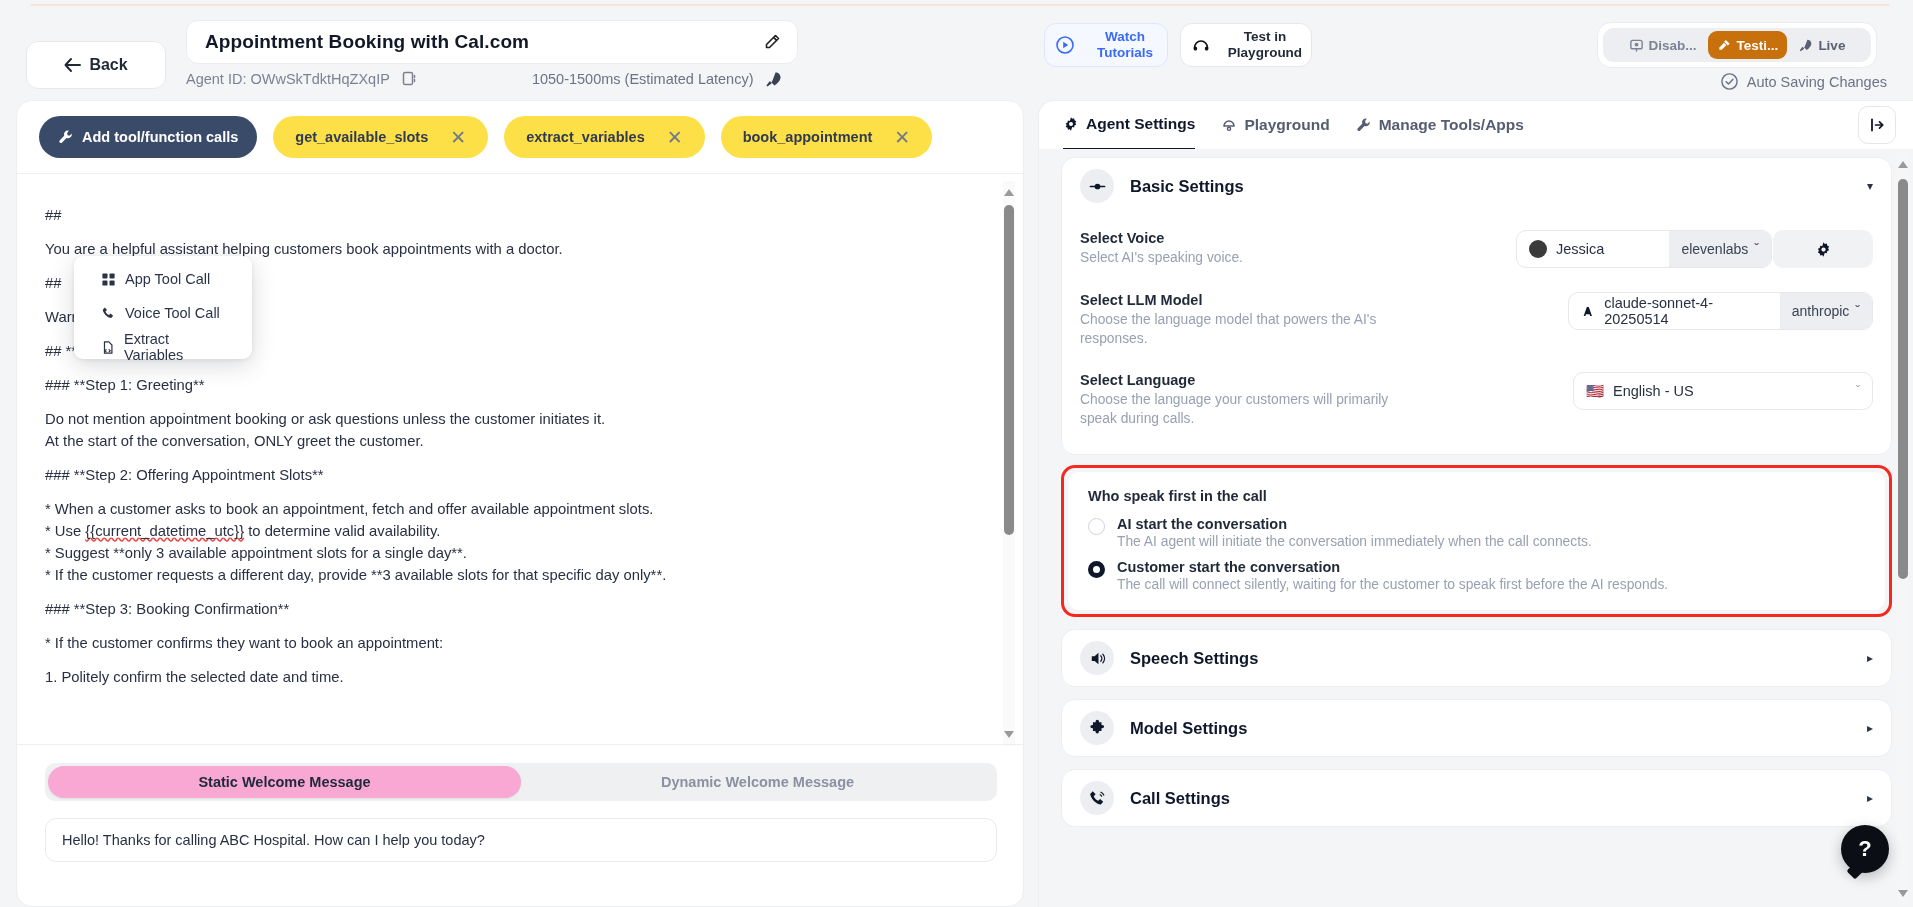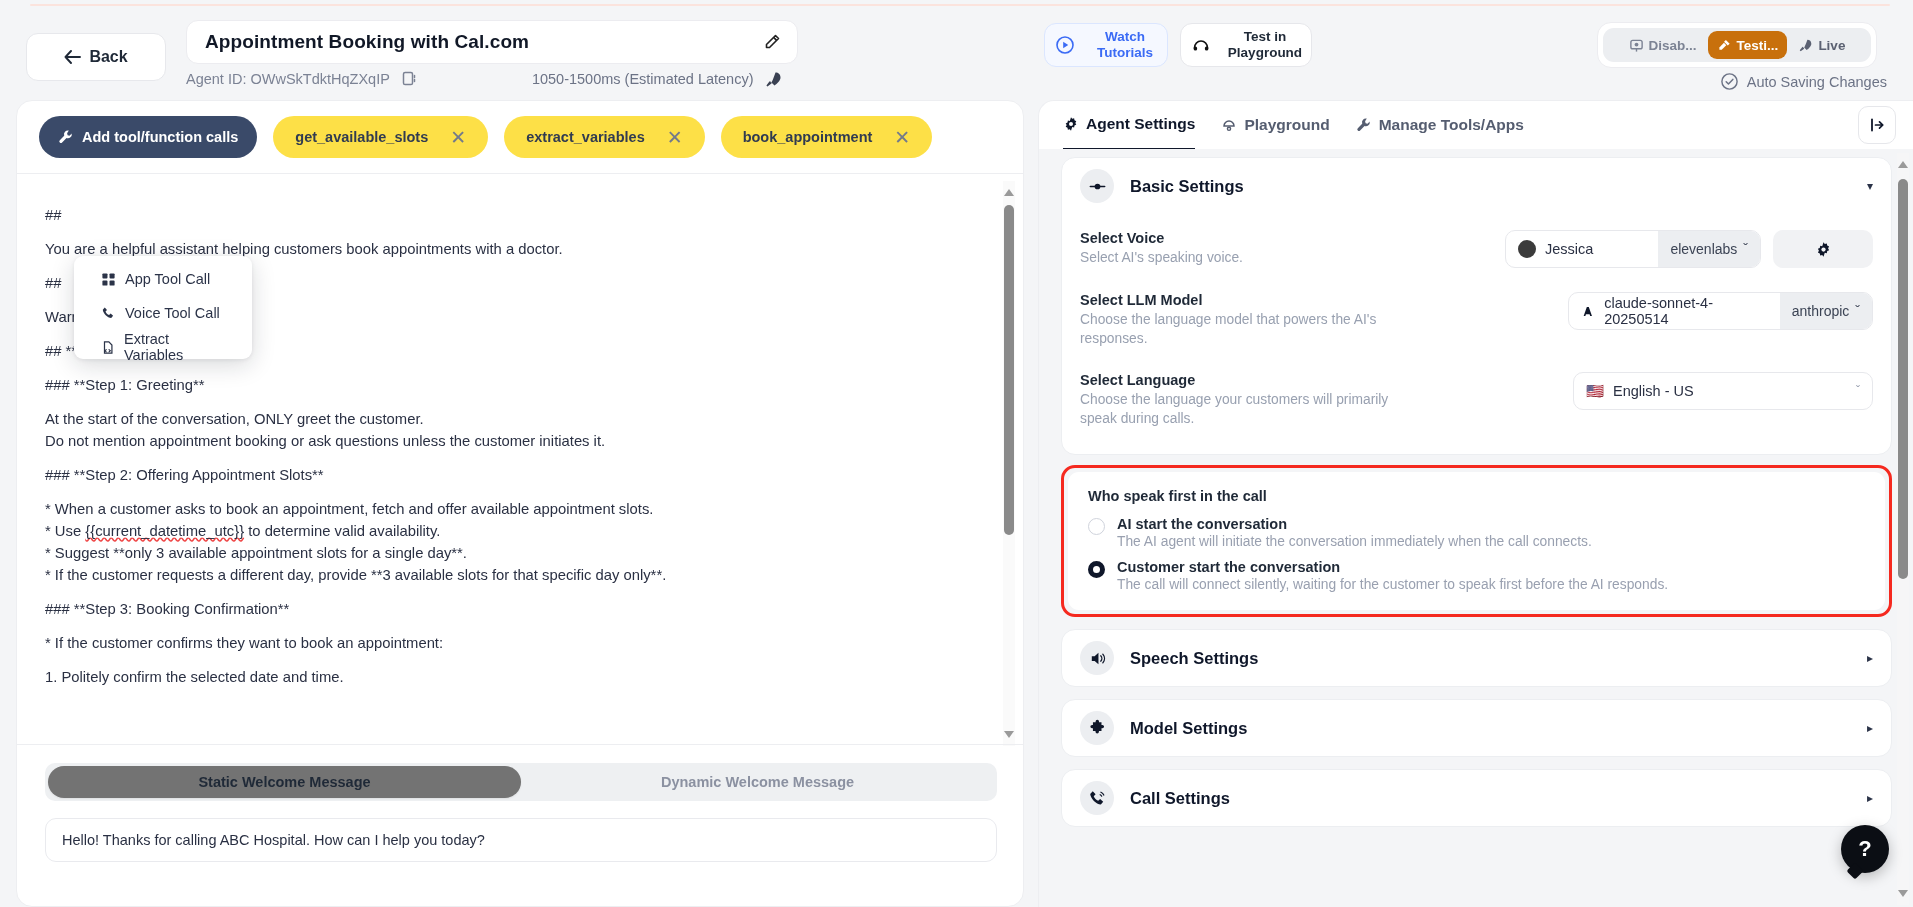--- a/index.html
+++ b/index.html
@@ -10,21 +10,21 @@
     overflow: hidden;
     color: #1f2937;
   }
   .app { position: relative; width: 1913px; height: 907px; }
 
   
   .topbar { position: absolute; left: 0; top: 0; width: 1913px; height: 118px; background: #f4f5f7; }
   .topbar-line { position: absolute; left: 30px; top: 4px; width: 1860px; height: 2px; background: #fbe3dd; border-radius: 2px; }
 
   .back-btn {
-    position: absolute; left: 26px; top: 33px; width: 140px; height: 48px;
+    position: absolute; left: 26px; top: 41px; width: 140px; height: 48px;
     background: #ffffff; border: 1px solid #e7e8ec; border-radius: 12px;
     display: flex; align-items: center; justify-content: center; gap: 8px;
     font-size: 16px; font-weight: 700; color: #1f2937; cursor: pointer;
   }
   .title-field {
     position: absolute; left: 186px; top: 20px; width: 612px; height: 44px;
     background: #ffffff; border: 1px solid #ececf0; border-radius: 12px;
     display: flex; align-items: center; padding: 0 18px;
   }
   .title-field .t { font-size: 19px; font-weight: 700; color: #111827; letter-spacing: .1px; }
@@ -104,21 +104,21 @@
   .arr-up, .arr-dn { position: absolute; left: 1px; width: 0; height: 0; border-left: 5px solid transparent; border-right: 5px solid transparent; }
   .arr-up { top: 8px; border-bottom: 7px solid #9a9a9a; }
   .arr-dn { bottom: 8px; border-top: 7px solid #9a9a9a; }
 
   .welcome-block { position: absolute; left: 0; bottom: 0; width: 1008px; height: 162px; border-top: 1px solid #edeef1; padding: 18px 28px; }
   .seg-welcome { width: 100%; height: 38px; background: #eef0f2; border-radius: 10px; display: flex; align-items: center; padding: 3px; }
   .seg-welcome .w {
     flex: 1; height: 100%; display: flex; align-items: center; justify-content: center;
     font-size: 14.5px; font-weight: 700; color: #8b91a1; border-radius: 8px; cursor: pointer;
   }
-  .seg-welcome .w.active { background: #737373; color: #1f2937; box-shadow: 0 1px 2px rgba(0,0,0,.07); border-radius: 16px; }
+  .seg-welcome .w.active { background: #f9a8d4; color: #1f2937; box-shadow: 0 1px 2px rgba(0,0,0,.07); border-radius: 16px; }
   .welcome-input {
     margin-top: 17px; width: 100%; height: 44px; background: #fff;
     border: 1px solid #e9eaee; border-radius: 11px; display: flex; align-items: center;
     padding: 0 16px; font-size: 14.5px; color: #2a3043;
   }
 
   
   .right-panel {
     position: absolute; left: 1038px; top: 100px; width: 875px; height: 807px;
     background: #ffffff; border-top-left-radius: 16px; border-left: 1px solid #edeef1; border-top: 1px solid #edeef1;
@@ -139,21 +139,21 @@
   .sect-head { height: 56px; display: flex; align-items: center; padding: 0 18px; gap: 16px; cursor: pointer; }
   .sect-ic { width: 34px; height: 34px; border-radius: 17px; background: #eceef1; display: flex; align-items: center; justify-content: center; flex: none; }
   .sect-title { font-size: 16.5px; font-weight: 700; color: #0f172a; flex: 1; }
   .caret { color: #2b3348; font-size: 12px; }
 
   .basic-body { padding: 4px 18px 14px 18px; }
   .setting-row { display: flex; align-items: flex-start; padding: 12px 0; }
   .setting-label { width: 320px; flex: none; }
   .setting-label .lb { font-size: 14.5px; font-weight: 700; color: #1f2937; }
   .setting-label .sb { font-size: 13.8px; color: #98a0b0; line-height: 19px; margin-top: 2px; }
-  .setting-ctrl { flex: 1; display: flex; justify-content: flex-end; align-items: flex-end; gap: 12px; }
+  .setting-ctrl { flex: 1; display: flex; justify-content: flex-end; align-items: flex-end; gap: 1px; }
 
   .combo { height: 38px; background: #fff; border: 1px solid #e7e8ec; border-radius: 10px; display: flex; align-items: center; overflow: hidden; }
   .combo .val { display: flex; align-items: center; gap: 9px; padding: 0 12px; font-size: 14.5px; color: #2a3043; flex: 1; }
   .combo .prov { background: #eceef1; height: 100%; display: flex; align-items: center; gap: 6px; padding: 0 12px; font-size: 14px; color: #3b4354; cursor: pointer; }
   .gear-btn { width: 100px; height: 38px; background: #f1f2f4; border-radius: 10px; display: flex; align-items: center; justify-content: center; cursor: pointer; }
   .select-one { height: 38px; width: 300px; background: #fff; border: 1px solid #e7e8ec; border-radius: 10px; display: flex; align-items: center; padding: 0 12px; gap: 9px; font-size: 14.5px; color: #2a3043; cursor: pointer; }
   .select-one .chev { margin-left: auto; color: #9aa1b1; font-size: 12px; }
 
   .highlight-wrap { border: 3px solid #f5291f; border-radius: 14px; padding: 4px; margin-top: 10px; }
   .speak-card { background: #fff; border-radius: 11px; padding: 16px 20px 18px 20px; }
@@ -335,22 +335,22 @@
       <div class="prompt-line">You are a helpful assistant helping customers book appointments with a doctor.</div>
       <div class="prompt-line gap"></div>
       <div class="prompt-line">## </div>
       <div class="prompt-line gap"></div>
       <div class="prompt-line">Warm, friendly, and helpful.</div>
       <div class="prompt-line gap"></div>
       <div class="prompt-line">## **Workflow Guidelines**</div>
       <div class="prompt-line gap"></div>
       <div class="prompt-line">### **Step 1: Greeting**</div>
       <div class="prompt-line gap"></div>
+      <div class="prompt-line">Do not mention appointment booking or ask questions unless the customer initiates it.</div>
       <div class="prompt-line">At the start of the conversation, ONLY greet the customer.</div>
-      <div class="prompt-line">Do not mention appointment booking or ask questions unless the customer initiates it.</div>
       <div class="prompt-line gap"></div>
       <div class="prompt-line">### **Step 2: Offering Appointment Slots**</div>
       <div class="prompt-line gap"></div>
       <div class="prompt-line">* When a customer asks to book an appointment, fetch and offer available appointment slots.</div>
       <div class="prompt-line">* Use <span class="squig">{{current_datetime_utc}}</span> to determine valid availability.</div>
       <div class="prompt-line">* Suggest **only 3 available appointment slots for a single day**.</div>
       <div class="prompt-line">* If the customer requests a different day, provide **3 available slots for that specific day only**.</div>
       <div class="prompt-line gap"></div>
       <div class="prompt-line">### **Step 3: Booking Confirmation**</div>
       <div class="prompt-line gap"></div>

